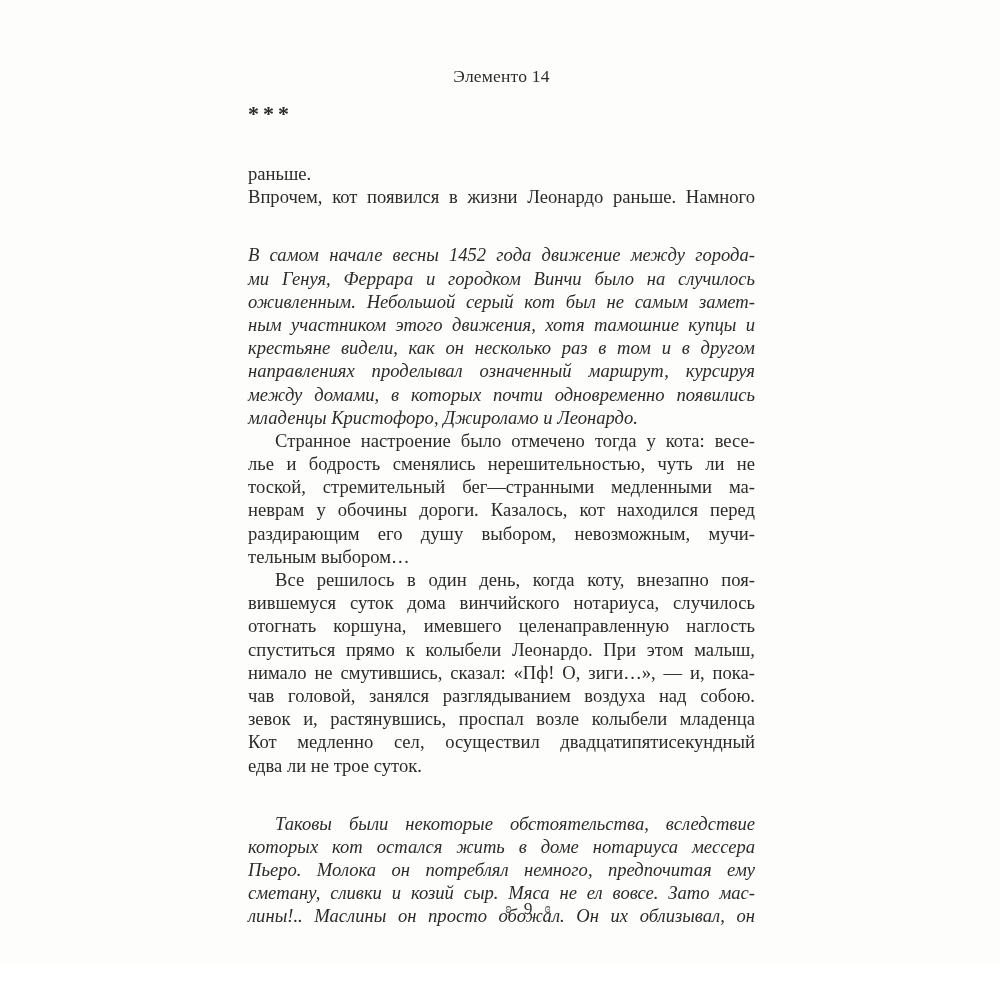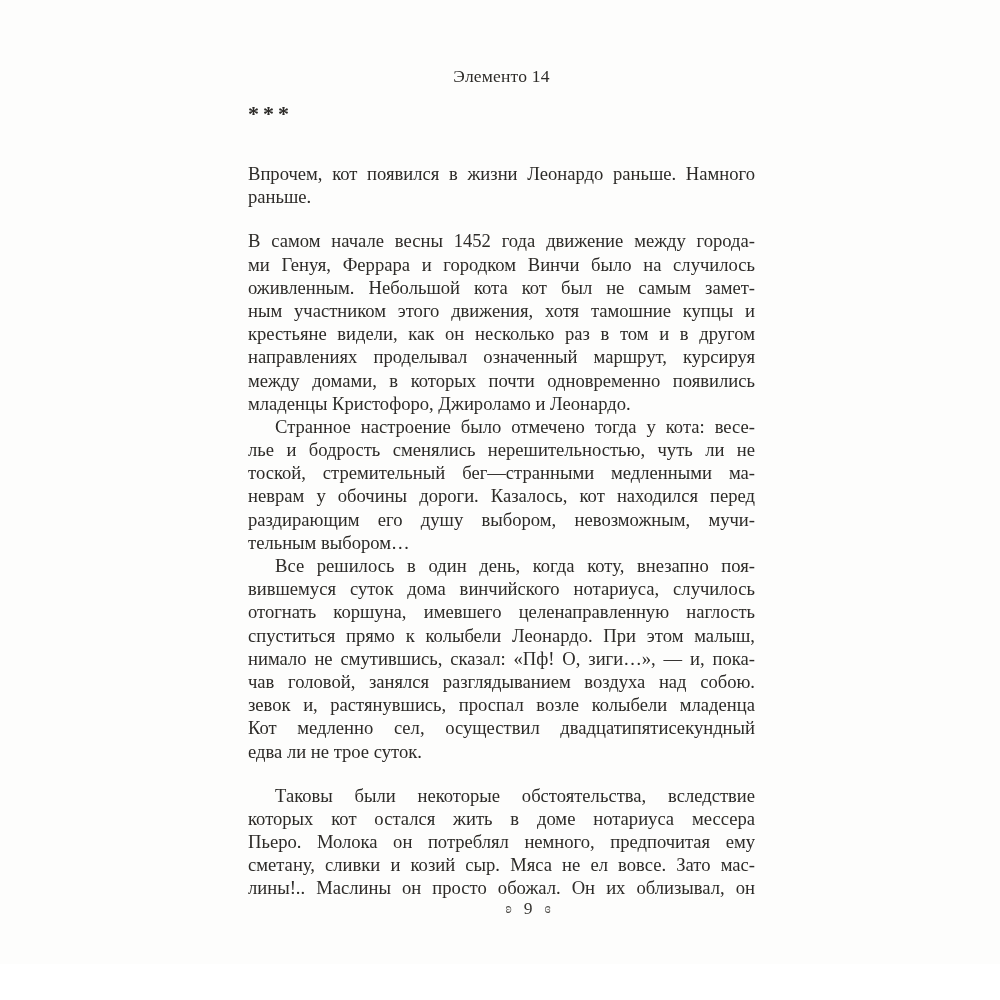--- a/index.html
+++ b/index.html
@@ -36,21 +36,21 @@
   }
   .body-text {
     position: absolute;
     top: 162px;
     left: 248px;
     width: 507px;
     font-size: 18.6px;
     line-height: 23.2px;
   }
   .paragraph { margin: 0; }
-  .paragraph.space-before { margin-top: 21px; }
+  .paragraph.space-before { margin-top: 35px; font-style: italic; }
   .line {
     text-align: justify;
     text-align-last: justify;
     white-space: normal;
     height: 23.2px;
     overflow: visible;
   }
   .line.indent { padding-left: 27px; }
   .line.last { text-align-last: left; }
   .footer {
@@ -79,27 +79,27 @@
 <body>
 
 <div class="page">
 
   <div class="running-head">Элементо 14</div>
 
   <div class="section-break">***</div>
 
   <div class="body-text">
       <div class="paragraph">
+        <div class="line last">раньше.</div>
         <div class="line">Впрочем, кот появился в жизни Леонардо раньше. Намного</div>
-        <div class="line last">раньше.</div>
       </div>
       <div class="paragraph space-before">
         <div class="line">В самом начале весны 1452 года движение между города-</div>
         <div class="line">ми Генуя, Феррара и городком Винчи было на случилось</div>
-        <div class="line">оживленным. Небольшой кота кот был не самым замет-</div>
+        <div class="line">оживленным. Небольшой серый кот был не самым замет-</div>
         <div class="line">ным участником этого движения, хотя тамошние купцы и</div>
         <div class="line">крестьяне видели, как он несколько раз в том и в другом</div>
         <div class="line">направлениях проделывал означенный маршрут, курсируя</div>
         <div class="line">между домами, в которых почти одновременно появились</div>
         <div class="line last">младенцы Кристофоро, Джироламо и Леонардо.</div>
       </div>
       <div class="paragraph">
         <div class="line indent">Странное настроение было отмечено тогда у кота: весе-</div>
         <div class="line">лье и бодрость сменялись нерешительностью, чуть ли не</div>
         <div class="line">тоской, стремительный бег—странными медленными ма-</div>

